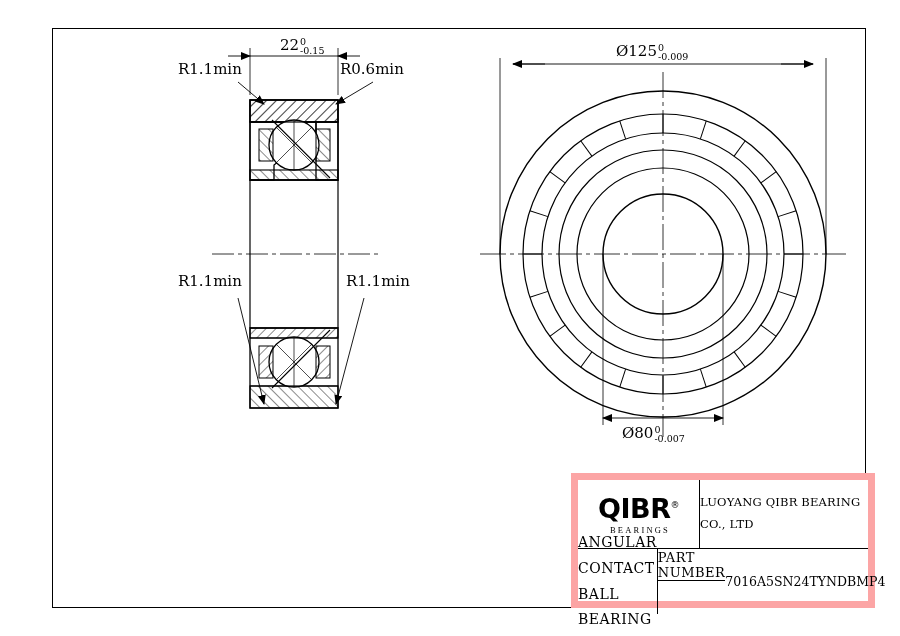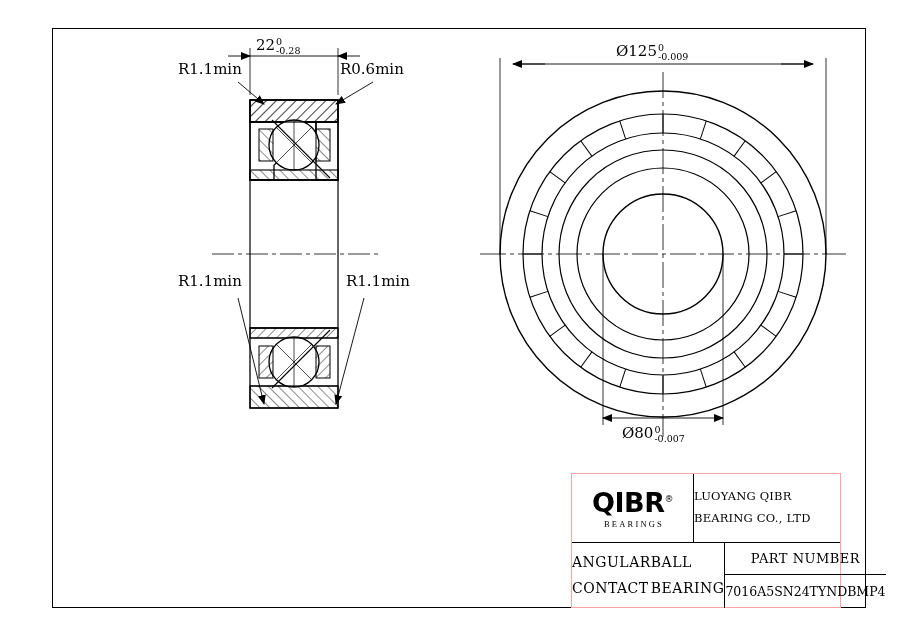--- a/index.html
+++ b/index.html
@@ -33,23 +33,23 @@
     left: 0;
     top: 0;
     width: 900px;
     height: 636px;
   }
   
   .titleblock {
     position: absolute;
     left: 571px;
     top: 473px;
-    width: 270px;
+    width: 304px;
     height: 135px;
-    border: 1px solid #fca5a5;
+    border: 7px solid #fca5a5;
     box-sizing: border-box;
     background: #fff;
     padding-left: 48px;
   }
   .tb-top {
     position: absolute;
     left: 0; top: 0;
     width: 100%;
     height: 69px;
     box-sizing: border-box;
@@ -106,32 +106,32 @@
     top: 69px;
     width: 100%;
     height: 65px;
     display: flex;
   }
   .tb-desc {
     width: 183px;
     box-sizing: border-box;
     border-right: 1px solid #000;
     display: flex;
-    flex-direction: row;
+    flex-direction: column;
     align-items: center;
     justify-content: center;
     font-size: 14px;
     line-height: 1.85;
     letter-spacing: 0.5px;
   }
   .tb-part {
     flex: 1;
     box-sizing: border-box;
     display: flex;
-    flex-direction: column;
+    flex-direction: row;
   }
   .tb-part-label {
     height: 32px;
     display: flex;
     align-items: center;
     justify-content: center;
     box-sizing: border-box;
     border-bottom: 1px solid #000;
     font-size: 13px;
     letter-spacing: 0.5px;
@@ -324,24 +324,24 @@
       <line x1="513" y1="64" x2="813" y2="64" stroke="#000" stroke-width="0.9"></line>
 
       <line x1="603" y1="254" x2="603" y2="425" stroke="#000" stroke-width="0.8"></line>
       <line x1="723" y1="254" x2="723" y2="425" stroke="#000" stroke-width="0.8"></line>
       <line x1="603" y1="418" x2="723" y2="418" stroke="#000" stroke-width="0.9" marker-start="url(#arrowrev)" marker-end="url(#arrow)"></line>
     </g>
   </svg>
 
   <div style="position:absolute; left:178px; top:60px; font-size:15px;">R1.1min</div>
 
-  <div style="position:absolute; left:256px; top:36px; font-size:15px;" class="tol-group">
+  <div style="position:absolute; left:280px; top:36px; font-size:15px;" class="tol-group">
     <span>22</span><span style="display:inline-block; vertical-align:middle; line-height:1.0; margin-left:1px;" class="tol-stack">
       <span style="display:block;">0</span>
-      <span style="display:block;">-0.28</span>
+      <span style="display:block;">-0.15</span>
     </span>
   </div>
 
   <div style="position:absolute; left:340px; top:60px; font-size:15px;">R0.6min</div>
 
   <div style="position:absolute; left:178px; top:272px; font-size:15px;">R1.1min</div>
 
   <div style="position:absolute; left:346px; top:272px; font-size:15px;">R1.1min</div>
 
   <div style="position:absolute; left:616px; top:42px; font-size:15px;" class="tol-group">

